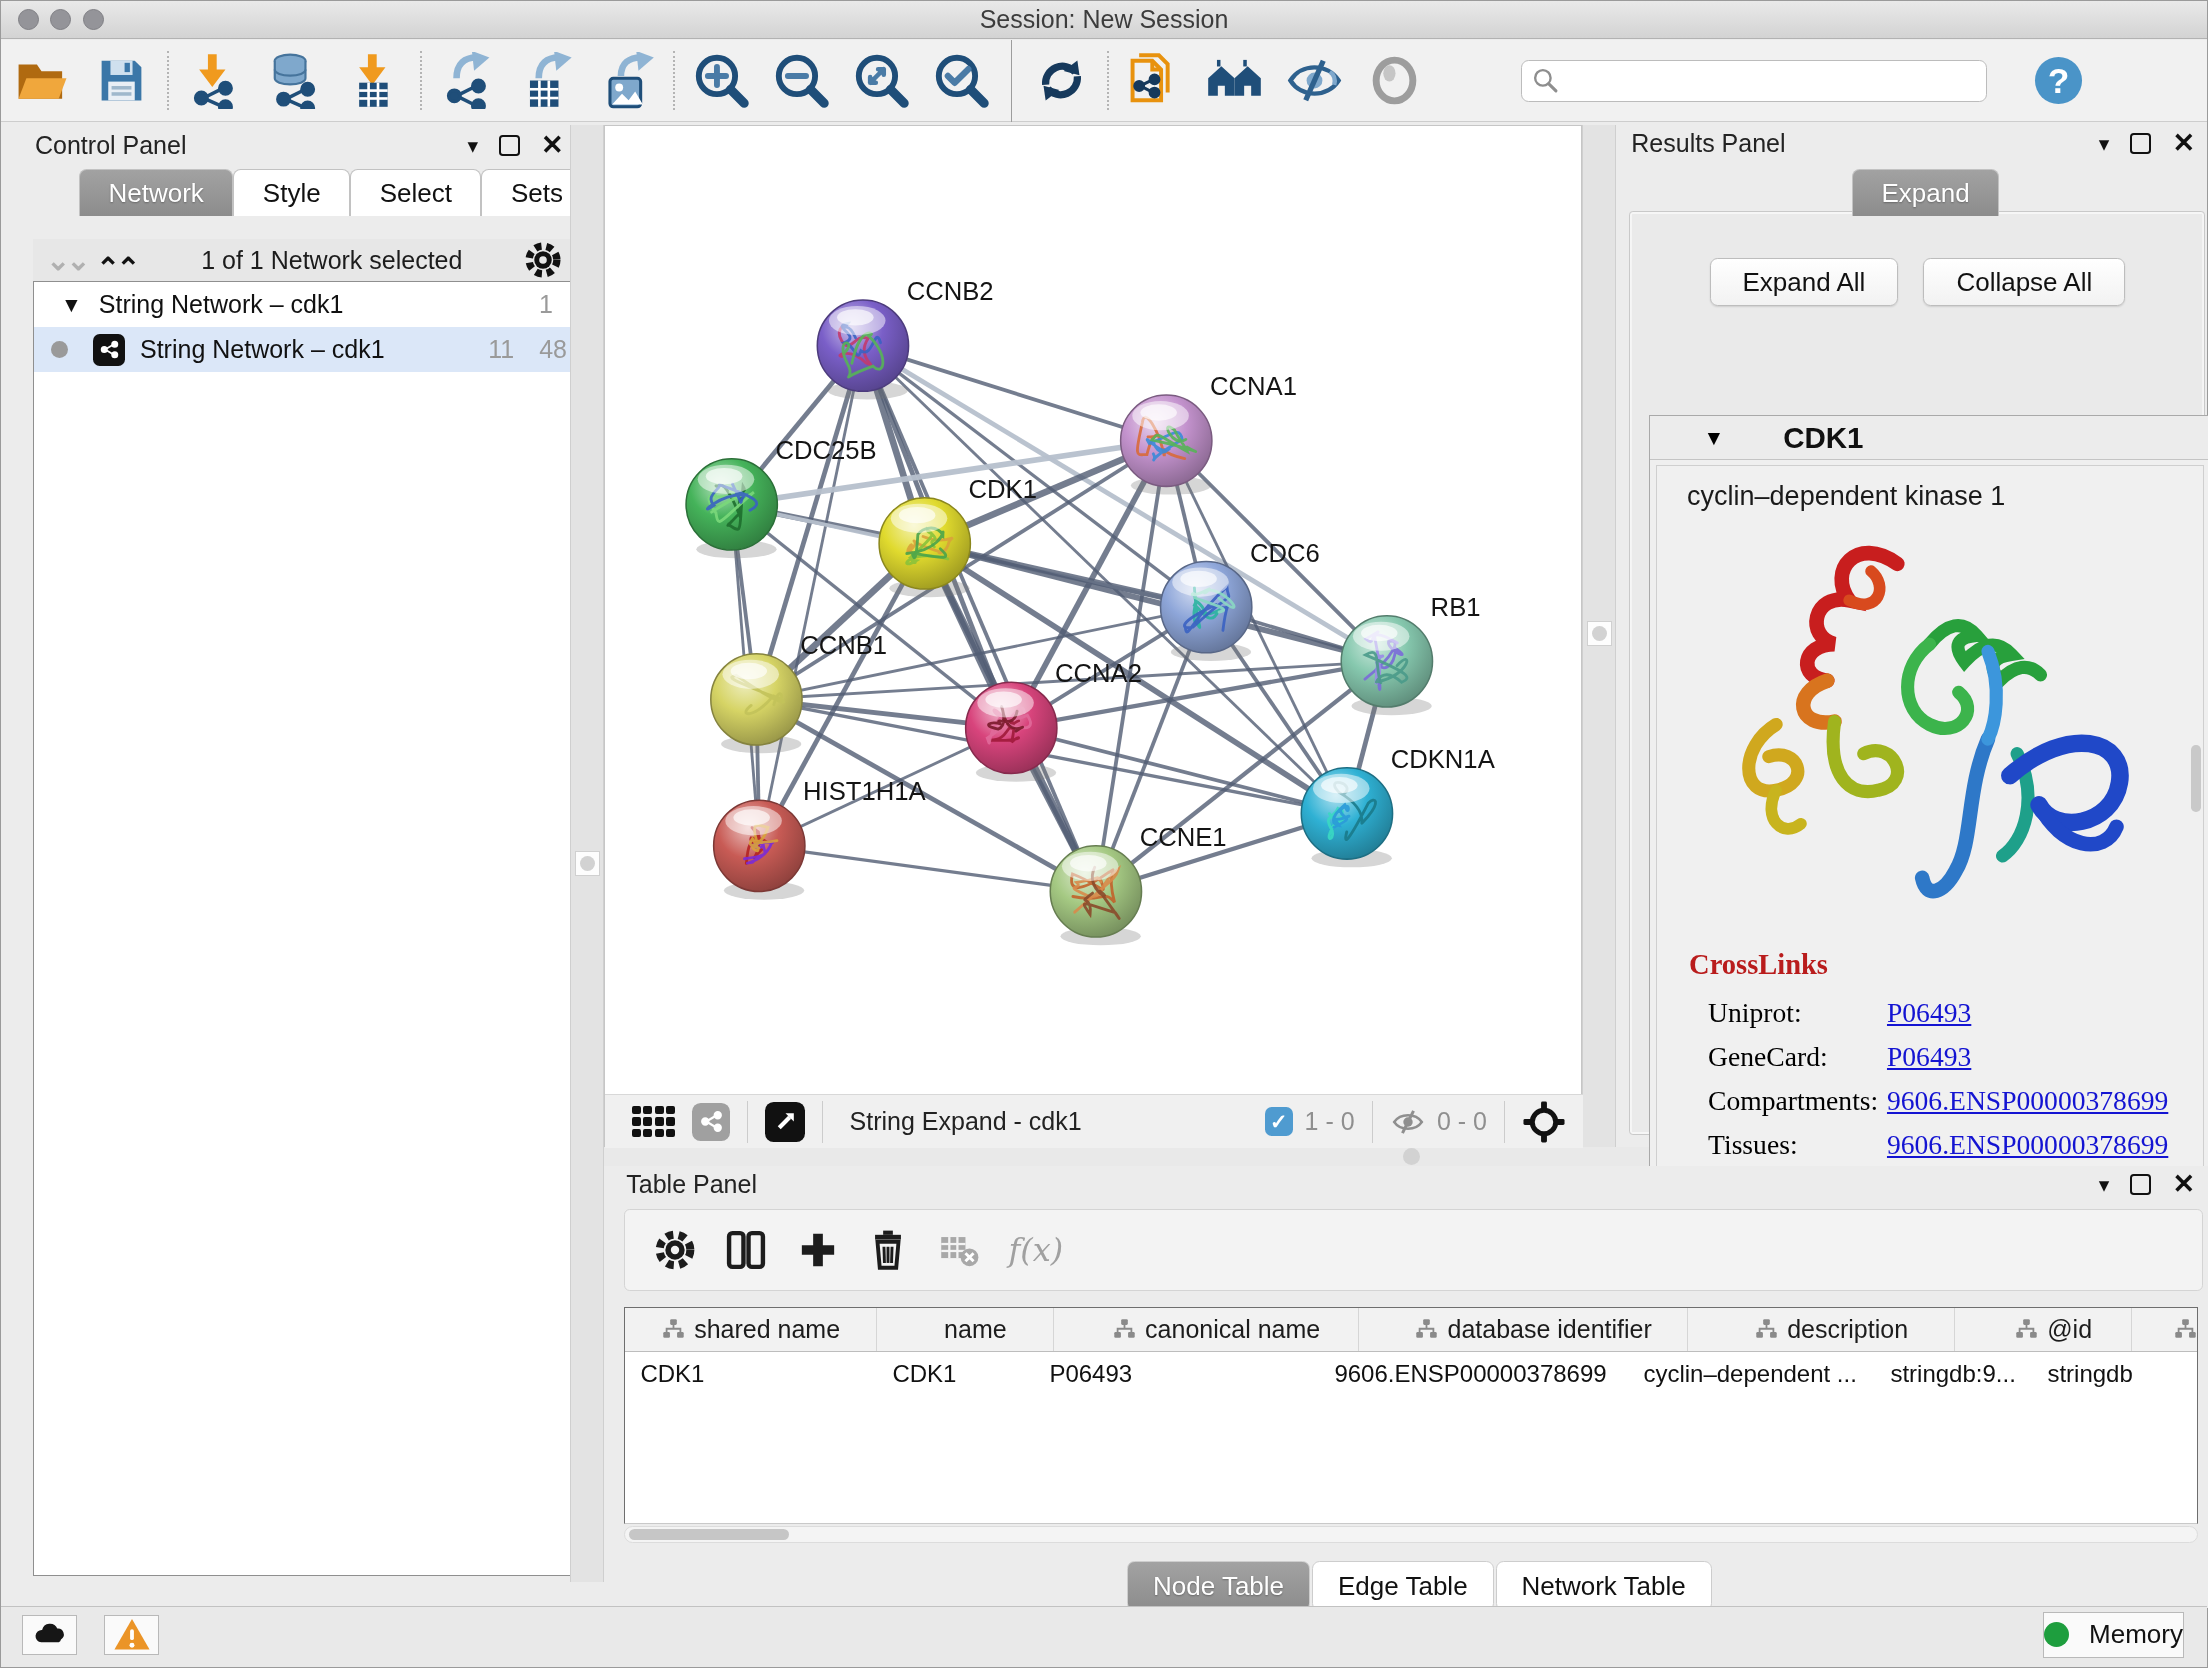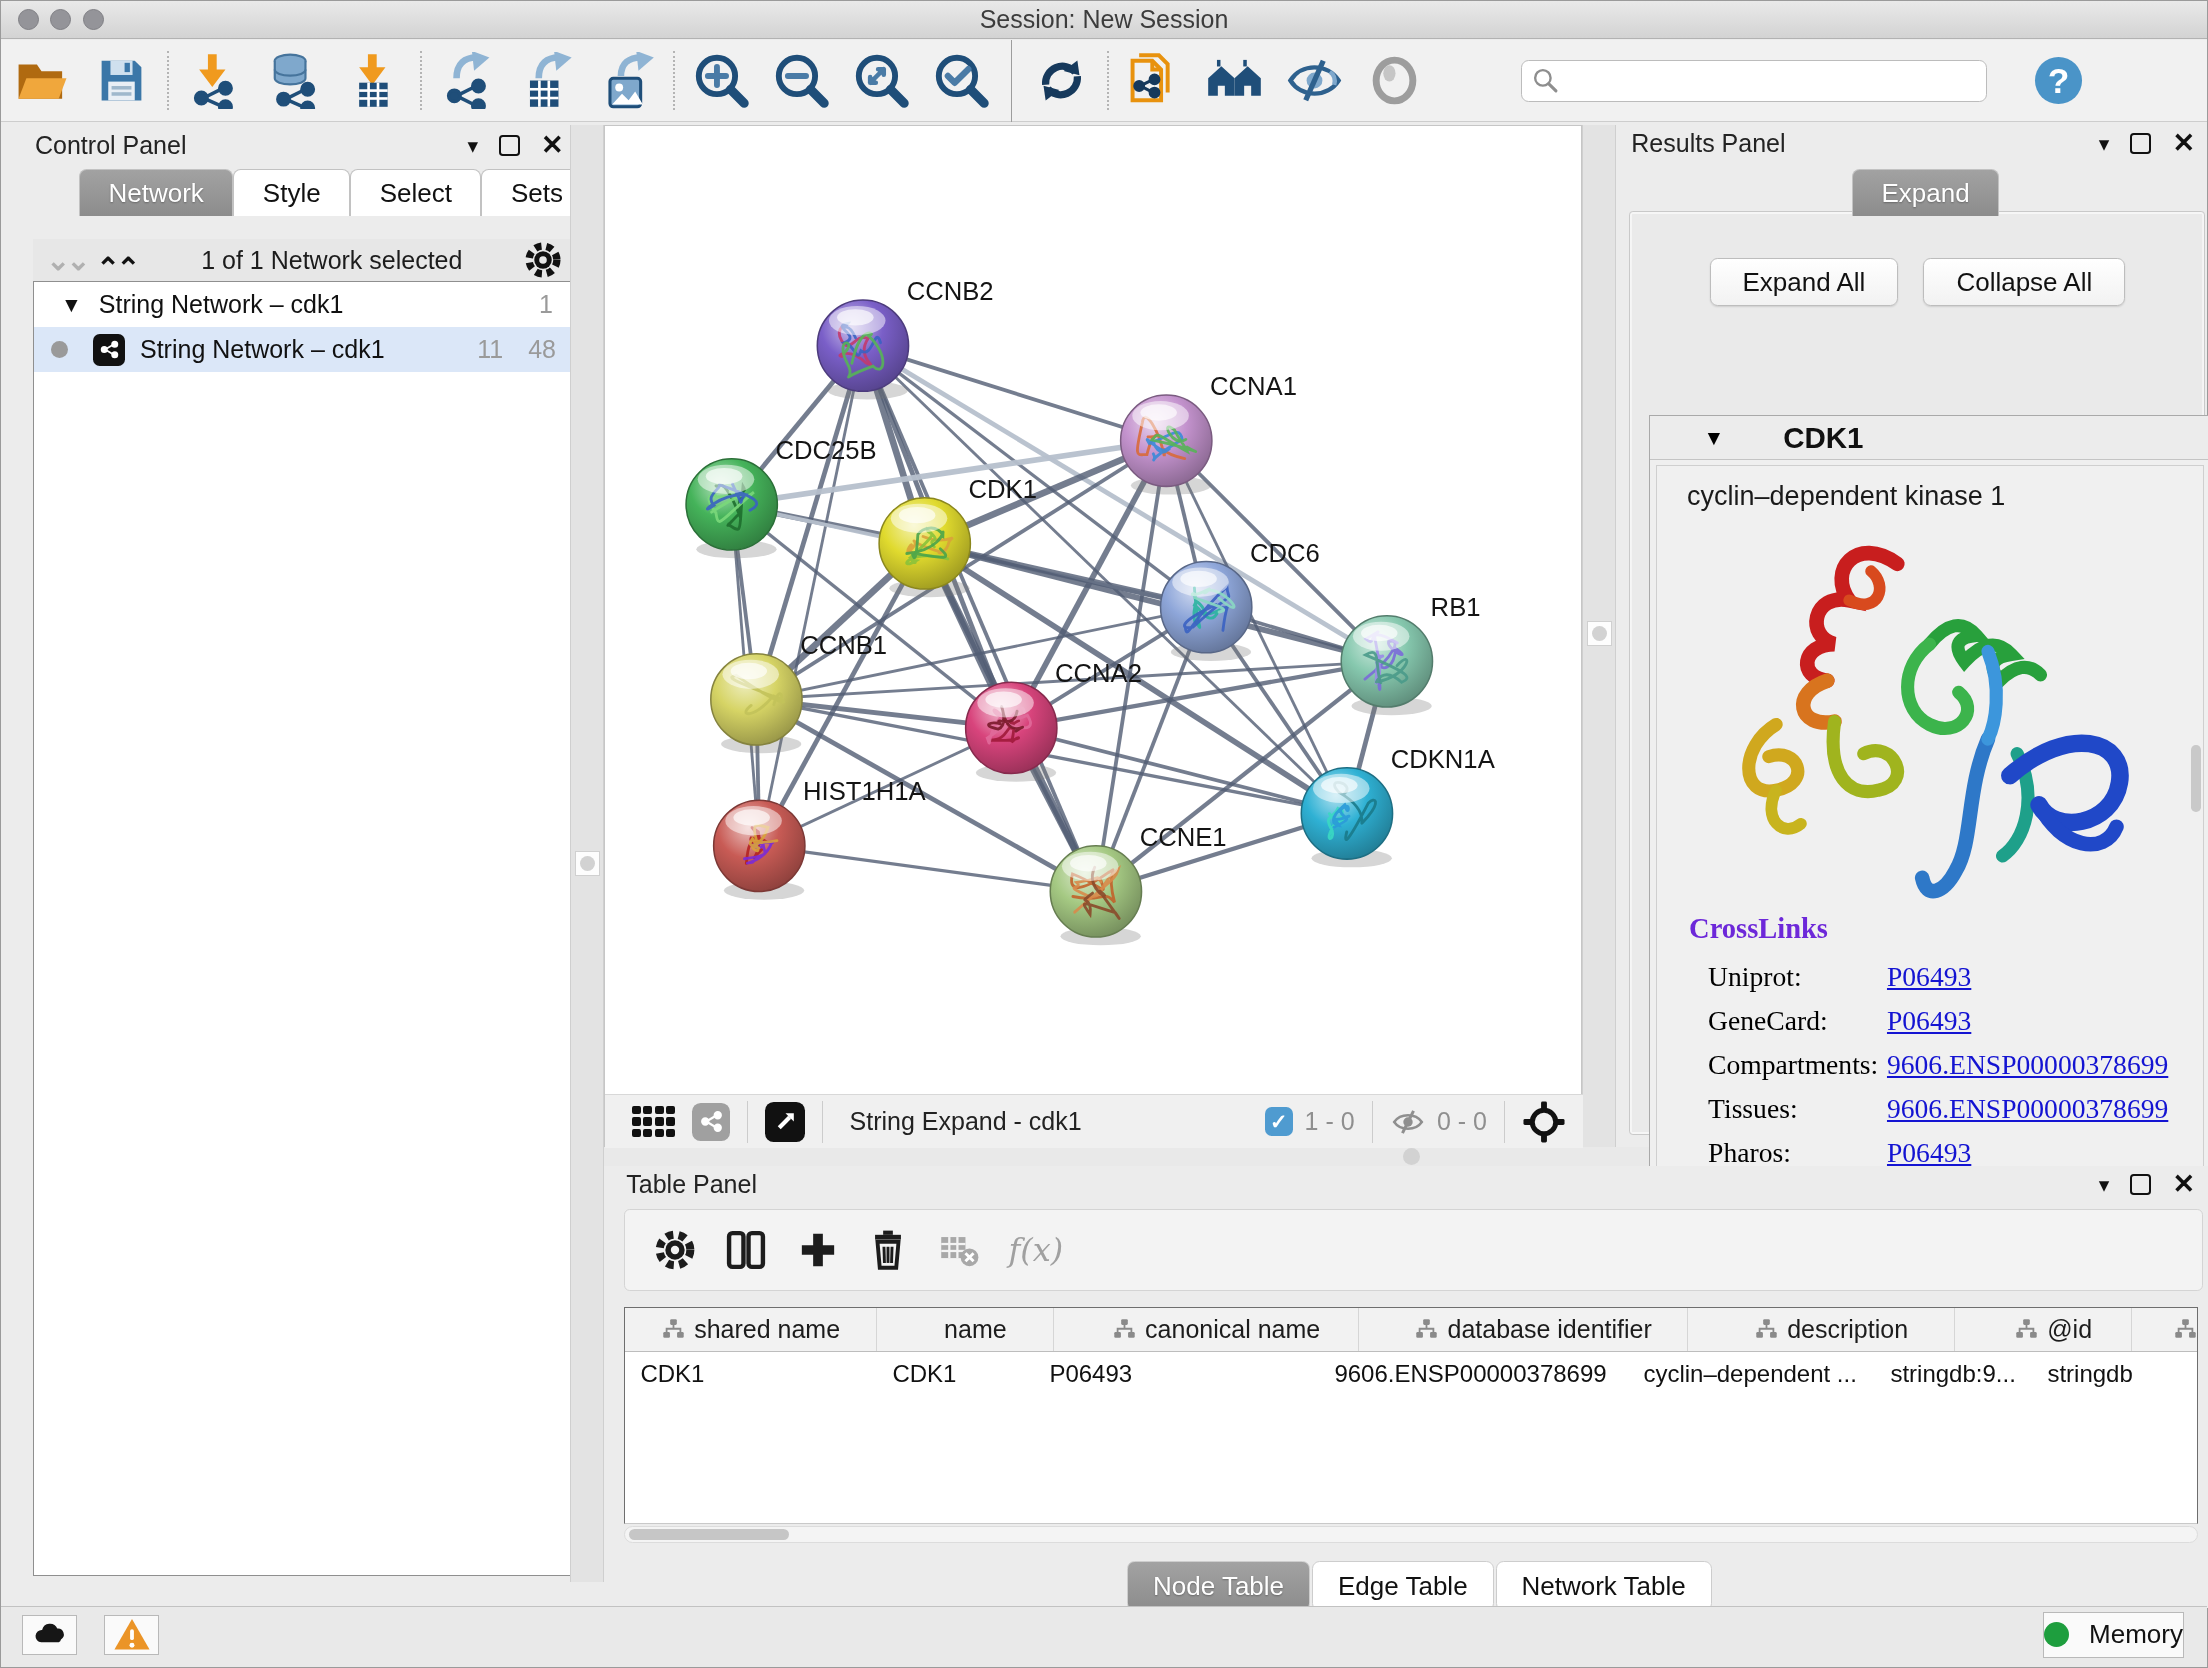--- a/index.html
+++ b/index.html
@@ -44,21 +44,21 @@
     display:flex; align-items:center; background:#e7e7e7; }
   .chev { font-size:28.5px; font-weight:bold; margin-left:13.3px; letter-spacing:-3.8px;}
   .cp-status { flex:1; text-align:center; font-size:25px; color:#1c1c1c; }
   .cp-tree { position:absolute; left:19px; top:156px; width:542px; height:1295px; background:#fff; border:1.9px solid #8f8f8f; }
   .tree-row { height:45px; display:flex; align-items:center; font-size:25px; color:#111; }
   .tree-row.selected { background:#dbe7f8; }
   .tree-exp { margin:0 17px 0 27px; font-size:21px; }
   .tree-count { margin-left:auto; margin-right:21px; color:#9a9a9a; }
   .bullet { width:17px; height:17px; border-radius:50%; background:#9a9a9a; margin:0 25px 0 17px; }
   .share-badge { width:32px; height:32px; border-radius:6.7px; background:#111; display:flex; align-items:center; justify-content:center; margin-right:15px; }
-  .counts2 { margin-left:auto; margin-right:18px; color:#9a9a9a; display:flex; gap:25px; }
+  .counts2 { margin-left:auto; margin-right:7px; color:#9a9a9a; display:flex; gap:25px; }
 
   
   .vsplit { position:absolute; top:124px; width:34px; background:#e3e3e3; border-left:1px solid #cfcfcf; border-right:1px solid #cfcfcf;}
   .grip { position:absolute; width:25px; height:25px; background:#fdfdfd; border:1px solid #d0d0d0; display:flex; align-items:center; justify-content:center; }
   .grip i { width:15px; height:15px; border-radius:50%; background:#d2d2d2; display:block; }
   .hgrip { position:absolute; width:17px; height:17px; border-radius:50%; background:#d2d2d2; }
 
   
   #network-area { position:absolute; left:603px; top:124px; width:978px; height:1022px; background:#fff; border:1px solid #c6c6c6; }
   #net-canvas { position:absolute; left:0; top:0; width:978px; height:968px; }
@@ -83,21 +83,21 @@
   .rp-buttons { position:absolute; left:0px; top:46px; width:100%; display:flex; justify-content:center; gap:25px; }
   .btn { font-size:26px; color:#111; background:linear-gradient(#ffffff,#f2f2f2); border:1px solid #bdbdbd;
     border-radius:7.6px; padding:7.6px 32px; box-shadow:0 1px 1.9px rgba(0,0,0,.12); }
   .rp-content { position:absolute; left:19px; top:203px; width:561px; height:772px; border:1.9px solid #a9a9a9; background:#efefef; }
   .rp-protein-head { height:44px; display:flex; align-items:center; border-bottom:1.9px solid #c4c4c4; background:#ececec;}
   .rp-protein-head .exp { margin-left:53px; font-size:21px; }
   .rp-protein-head .pname { margin-left:59px; font-size:29.5px; font-weight:bold; color:#111; }
   .rp-cell { position:absolute; left:5.7px; top:49px; right:5.7px; bottom:5.7px; border:1px solid #cfcfcf; background:#f0f0f0; }
   .rp-desc { font-size:27px; color:#1a1a1a; padding:15px 0 0 30px; }
   .crosslinks { position:absolute; left:0; top:447px; width:100%; font-family:"Liberation Serif", serif; }
-  .cl-title { font-size:28.5px; font-weight:bold; color:#6d28d9; margin-left:32px; margin-bottom:9.5px; }
+  .cl-title { font-size:28.5px; font-weight:bold; color:#b91c1c; margin-left:32px; margin-bottom:9.5px;margin-top:36px; }
   .cl-row { display:flex; height:44px; align-items:center; }
   .cl-label { font-size:27.6px; color:#000; margin-left:51px; width:177px; }
   .cl-link { font-size:27.6px; color:#1414d2; text-decoration:underline; margin-left:1.9px; }
   .rp-hthumb { position:absolute; left:7.6px; bottom:1.9px; width:38px; height:11.4px; background:#c9c9c9; border-radius:5.7px; }
   .rp-vthumb { position:absolute; right:3.8px; top:533px; width:9.5px; height:67px; background:#c9c9c9; border-radius:4.8px; }
 
   
   #table-panel { position:absolute; left:612px; top:1165px; width:1597px; height:442px; background:#ececec; }
   #table-panel .head { display:flex; justify-content:space-between; align-items:center; padding:3.8px 15px 0 13.3px; }
   .tp-toolbar { position:absolute; left:11.4px; top:43px; width:1579px; height:82px; background:#f3f3f3;

